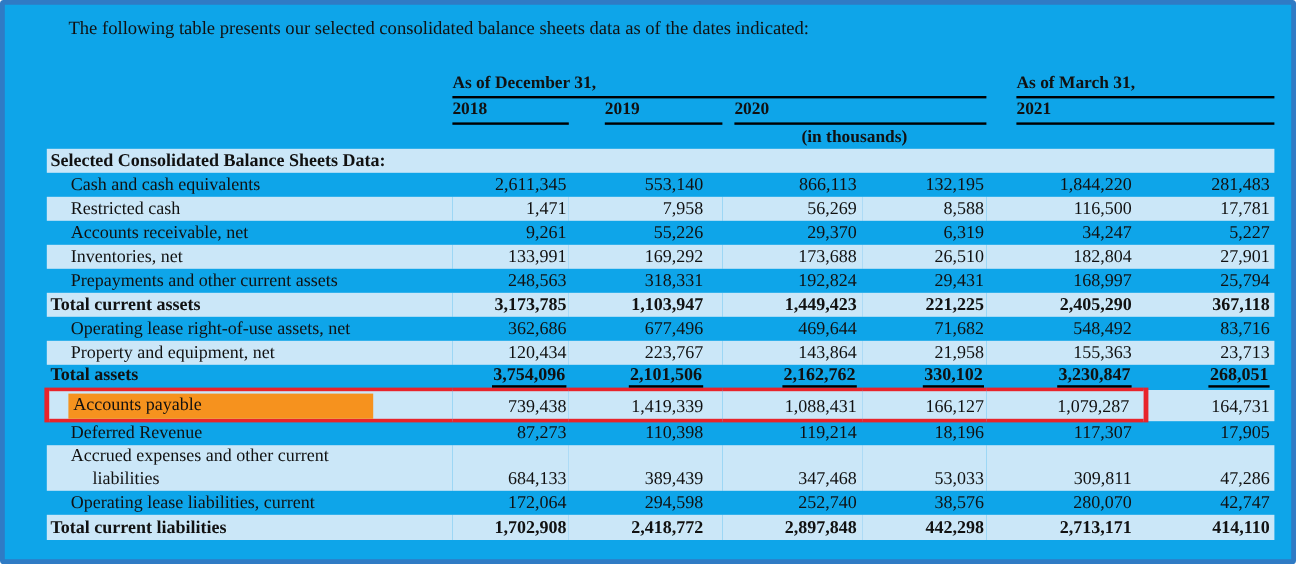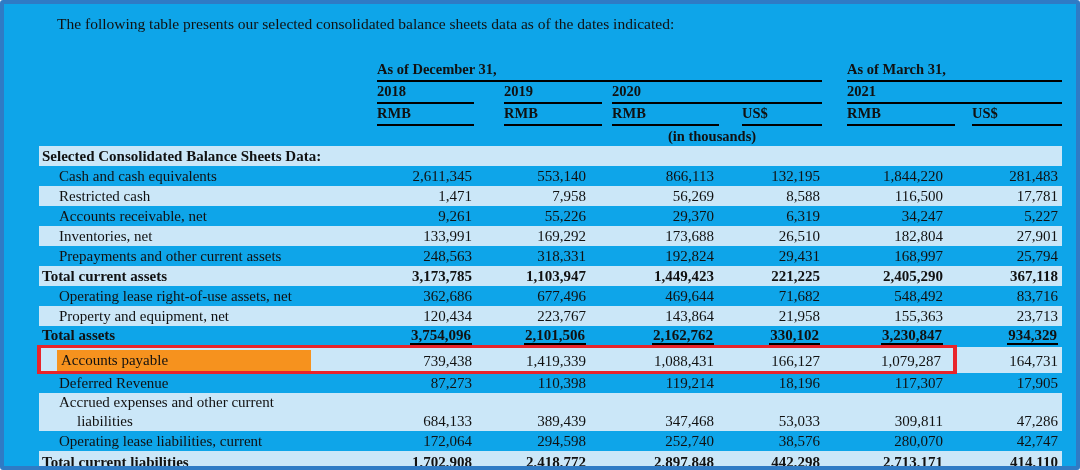--- a/index.html
+++ b/index.html
@@ -88,41 +88,20 @@
         <td>
             <div class="hd ml30">2019</div>
           </td>
         <td colspan="2">
             <div class="hd ml10">2020</div>
           </td>
         <td colspan="2">
             <div class="hd ml25">2021</div>
           </td>
       </tr>
-      <tr class="hrowC">
-        <td></td>
-        <td>
-            <div class="hd">RMB</div>
-          </td>
-        <td>
-            <div class="hd ml30">RMB</div>
-          </td>
-        <td>
-            <div class="hd ml10">RMB</div>
-          </td>
-        <td>
-            <div class="hd ml23">US$</div>
-          </td>
-        <td>
-            <div class="hd ml25">RMB</div>
-          </td>
-        <td>
-            <div class="hd ml17">US$</div>
-          </td>
-      </tr>
       <tr class="hrowD">
         <td></td>
         <td></td>
         <td></td>
         <td colspan="2">
             <div class="units">(in thousands)</div>
           </td>
         <td colspan="2"></td>
       </tr>
 
@@ -210,21 +189,21 @@
         <td class="num n6">23,713</td>
       </tr>
 
       <tr class="bold totassets">
         <td class="label0">Total assets</td>
         <td class="num n1"><span class="uval">3,754,096</span></td>
         <td class="num n2"><span class="uval">2,101,506</span></td>
         <td class="num n3"><span class="uval">2,162,762</span></td>
         <td class="num n4"><span class="uval">330,102</span></td>
         <td class="num n5"><span class="uval">3,230,847</span></td>
-        <td class="num n6"><span class="uval">934,329</span></td>
+        <td class="num n6"><span class="uval">268,051</span></td>
       </tr>
 
       <tr class="stripe ap">
         <td class="label first"><span class="hl-orange">Accounts payable</span></td>
         <td class="num n1">739,438</td>
         <td class="num n2">1,419,339</td>
         <td class="num n3">1,088,431</td>
         <td class="num n4">166,127</td>
         <td class="num n5 boxend">1,079,287</td>
         <td class="num n6 outside">164,731</td>

